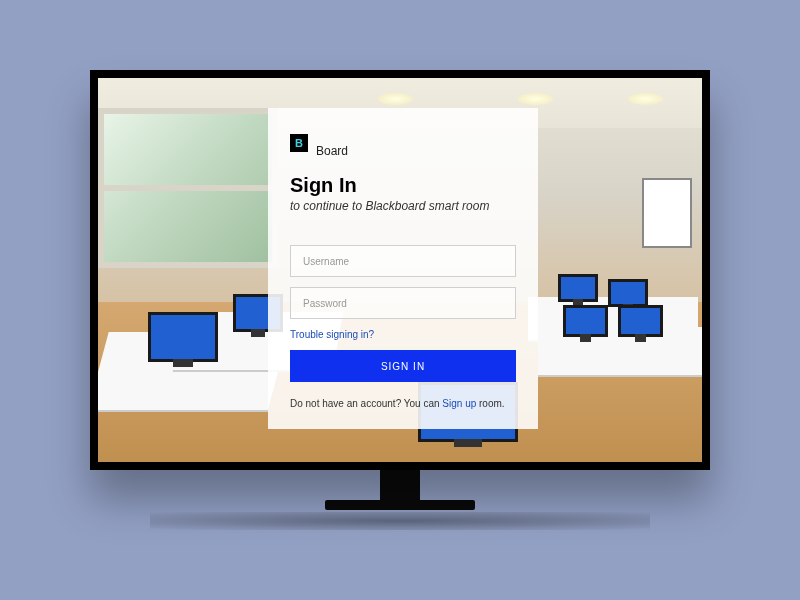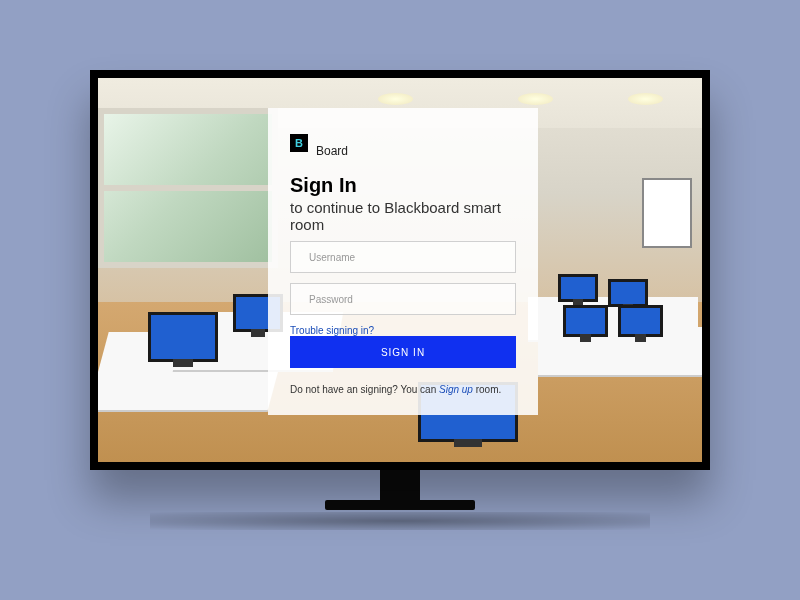--- a/index.html
+++ b/index.html
@@ -150,60 +150,61 @@
       color: #222;
       margin-top: 16px;
     }
     .title {
       font-size: 20px;
       font-weight: 600;
       color: #000;
       margin-bottom: 2px;
     }
     .subtitle {
-      font-size: 15px;
+      font-size: 12px;
       color: #333;
-      margin-bottom: 8px;
+      margin-bottom: 32px;
+      font-style: italic;
     }
     .field {
       width: 100%;
       height: 32px;
       border: 1px solid #d0d0d0;
       background: rgba(255,255,255,0.6);
-      padding: 0 18px;
+      padding: 0 12px;
       font-size: 10px;
       color: #888;
       margin-bottom: 10px;
       outline: none;
     }
     .field::placeholder { color: #999; }
     .trouble {
       font-size: 10px;
       color: #1a4db8;
+      margin-bottom: 10px;
       cursor: pointer;
     }
     .signin-btn {
       width: 100%;
       height: 32px;
       background: #1030f0;
       color: #fff;
       border: none;
       font-size: 10px;
       letter-spacing: 1px;
       cursor: pointer;
       margin-bottom: 16px;
     }
     .signup-text {
       font-size: 10px;
       color: #333;
     }
     .signup-link {
       color: #1a4db8;
       cursor: pointer;
-      font-style: italic;
     }
     .stand-neck {
       width: 40px;
       height: 30px;
       background: #0a0a0a;
       margin: 0 auto;
     }
     .stand-base {
       width: 150px;
       height: 10px;
@@ -250,21 +251,21 @@
           <div class="brand-icon">B</div>
           <div class="brand-text">Board</div>
         </div>
         <div class="title">Sign In</div>
         <div class="subtitle">to continue to Blackboard smart room</div>
         <input class="field" type="text" placeholder="Username" style="">
         <input class="field" type="password" placeholder="Password" style="">
         <div class="trouble">Trouble signing in?</div>
         <button class="signin-btn">SIGN IN</button>
         <div class="signup-text">
-          <span>Do not have an signing? You can </span><span class="signup-link">Sign up</span><span> room.</span>
+          <span>Do not have an account? You can </span><span class="signup-link">Sign up</span><span> room.</span>
         </div>
       </div>
     </div>
   </div>
   <div class="stand-neck"></div>
   <div class="stand-base"></div>
   <div class="shadow"></div>
 </div>
 
 </body></html>

